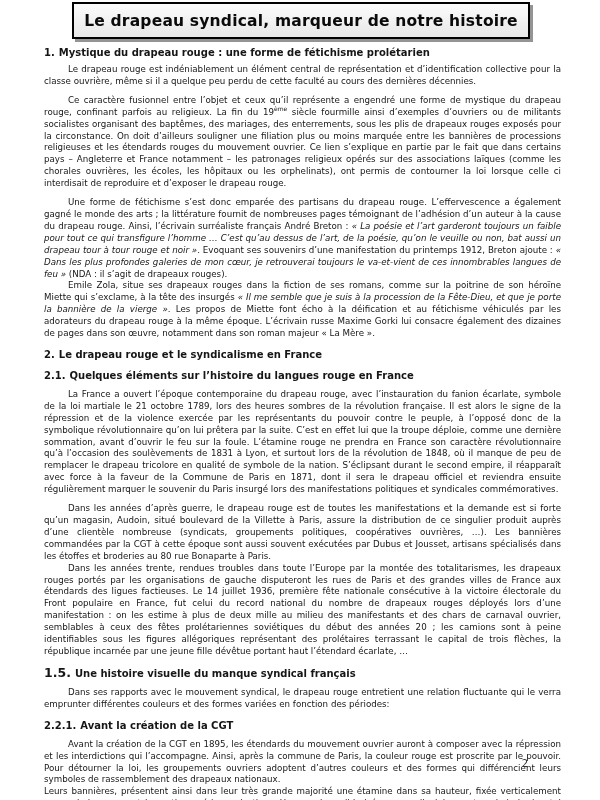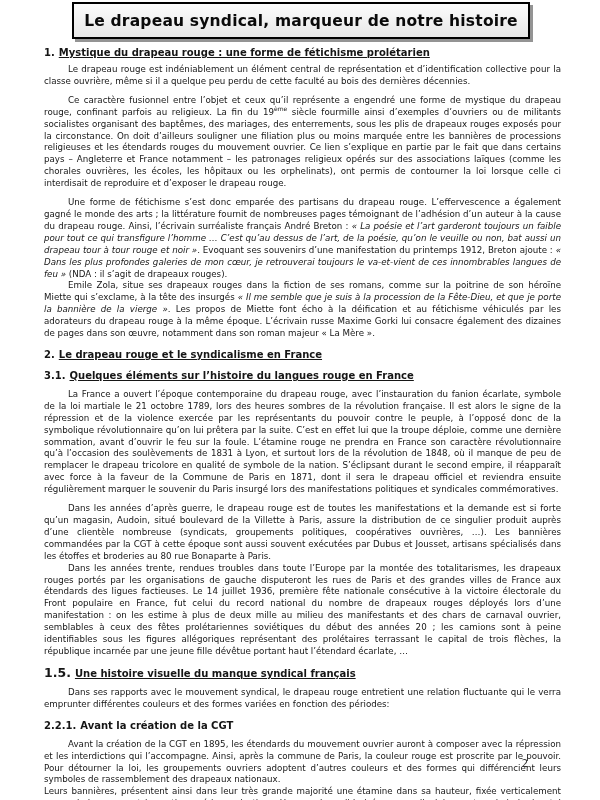--- a/index.html
+++ b/index.html
@@ -24,21 +24,21 @@
   }
   .content{
     position:absolute;left:44px;top:46px;width:517px;
     font-size:8.7px;line-height:11.9px;text-align:justify;
     -webkit-hyphens:auto;hyphens:auto;
   }
   .h{font-size:10px;font-weight:bold;text-align:left;margin:8px 0 5px 0;line-height:13px;}
   .h.first{margin-top:0;}
   .hnum{margin-right:4px;}
   .hnum-big{font-size:12.5px;margin-right:4px;}
-  .hu{text-decoration:underline;}
+  .hu{}
   .p{margin:7px 0 0 0;}
   .p.nogap{margin-top:0;}
   .indent{text-indent:24px;}
   .it{font-style:italic;}
   sup{font-size:6px;line-height:0;vertical-align:super;}
   .pagenum{
     position:absolute;top:758px;right:72px;
     font-size:10px;color:#333;
   }
 </style>
@@ -50,31 +50,31 @@
   <div class="title-box">
     <span class="t">Le drapeau syndical, marqueur de notre histoire</span>
   </div>
 
   <div class="content">
 
     <div class="h first">
       <span class="hnum">1.</span><span class="hu">Mystique du drapeau rouge : une forme de fétichisme prolétarien</span>
     </div>
 
-    <p class="p nogap indent">Le drapeau rouge est indéniablement un élément central de représentation et d’identification collective pour la classe ouvrière, même si il a quelque peu perdu de cette faculté au bois des dernières décennies.</p>
+    <p class="p nogap indent">Le drapeau rouge est indéniablement un élément central de représentation et d’identification collective pour la classe ouvrière, même si il a quelque peu perdu de cette faculté au cours des dernières décennies.</p>
     <p class="p indent"><span>Ce caractère fusionnel entre l’objet et ceux qu’il représente a engendré une forme de mystique du drapeau rouge, confinant parfois au religieux. La fin du 19</span><sup>ème</sup><span> siècle fourmille ainsi d’exemples d’ouvriers ou de militants socialistes organisant des baptêmes, des mariages, des enterrements, sous les plis de drapeaux rouges exposés pour la circonstance. On doit d’ailleurs souligner une filiation plus ou moins marquée entre les bannières de processions religieuses et les étendards rouges du mouvement ouvrier. Ce lien s’explique en partie par le fait que dans certains pays – Angleterre et France notamment – les patronages religieux opérés sur des associations laïques (comme les chorales ouvrières, les écoles, les hôpitaux ou les orphelinats), ont permis de contourner la loi lorsque celle ci interdisait de reproduire et d’exposer le drapeau rouge.</span></p>
     <p class="p indent"><span>Une forme de fétichisme s’est donc emparée des partisans du drapeau rouge. L’effervescence a également gagné le monde des arts ; la littérature fournit de nombreuses pages témoignant de l’adhésion d’un auteur à la cause du drapeau rouge. Ainsi, l’écrivain surréaliste français André Breton : </span><span class="it">« La poésie et l’art garderont toujours un faible pour tout ce qui transfigure l’homme … C’est qu’au dessus de l’art, de la poésie, qu’on le veuille ou non, bat aussi un drapeau tour à tour rouge et noir »</span><span>. Evoquant ses souvenirs d’une manifestation du printemps 1912, Breton ajoute : </span><span class="it">« Dans les plus profondes galeries de mon cœur, je retrouverai toujours le va-et-vient de ces innombrables langues de feu »</span><span> (NDA : il s’agit de drapeaux rouges).</span></p>
     <p class="p nogap indent"><span>Emile Zola, situe ses drapeaux rouges dans la fiction de ses romans, comme sur la poitrine de son héroïne Miette qui s’exclame, à la tête des insurgés </span><span class="it">« Il me semble que je suis à la procession de la Fête-Dieu, et que je porte la bannière de la vierge »</span><span>. Les propos de Miette font écho à la déification et au fétichisme véhiculés par les adorateurs du drapeau rouge à la même époque. L’écrivain russe Maxime Gorki lui consacre également des dizaines de pages dans son œuvre, notamment dans son roman majeur « La Mère ».</span></p>
 
     <div class="h">
       <span class="hnum">2.</span><span class="hu">Le drapeau rouge et le syndicalisme en France</span>
     </div>
 
     <div class="h">
-      <span class="hnum">3.1.</span><span class="hu">Quelques éléments sur l’histoire du langues rouge en France</span>
+      <span class="hnum">2.1.</span><span class="hu">Quelques éléments sur l’histoire du langues rouge en France</span>
     </div>
 
     <p class="p indent">La France a ouvert l’époque contemporaine du drapeau rouge, avec l’instauration du fanion écarlate, symbole de la loi martiale le 21 octobre 1789, lors des heures sombres de la révolution française. Il est alors le signe de la répression et de la violence exercée par les représentants du pouvoir contre le peuple, à l’opposé donc de la symbolique révolutionnaire qu’on lui prêtera par la suite. C’est en effet lui que la troupe déploie, comme une dernière sommation, avant d’ouvrir le feu sur la foule. L’étamine rouge ne prendra en France son caractère révolutionnaire qu’à l’occasion des soulèvements de 1831 à Lyon, et surtout lors de la révolution de 1848, où il manque de peu de remplacer le drapeau tricolore en qualité de symbole de la nation. S’éclipsant durant le second empire, il réapparaît avec force à la faveur de la Commune de Paris en 1871, dont il sera le drapeau officiel et reviendra ensuite régulièrement marquer le souvenir du Paris insurgé lors des manifestations politiques et syndicales commémoratives.</p>
     <p class="p indent">Dans les années d’après guerre, le drapeau rouge est de toutes les manifestations et la demande est si forte qu’un magasin, Audoin, situé boulevard de la Villette à Paris, assure la distribution de ce singulier produit auprès d’une clientèle nombreuse (syndicats, groupements politiques, coopératives ouvrières, …). Les bannières commandées par la CGT à cette époque sont aussi souvent exécutées par Dubus et Jousset, artisans spécialisés dans les étoffes et broderies au 80 rue Bonaparte à Paris.</p>
     <p class="p nogap indent">Dans les années trente, rendues troubles dans toute l’Europe par la montée des totalitarismes, les drapeaux rouges portés par les organisations de gauche disputeront les rues de Paris et des grandes villes de France aux étendards des ligues factieuses. Le 14 juillet 1936, première fête nationale consécutive à la victoire électorale du Front populaire en France, fut celui du record national du nombre de drapeaux rouges déployés lors d’une manifestation : on les estime à plus de deux mille au milieu des manifestants et des chars de carnaval ouvrier, semblables à ceux des fêtes prolétariennes soviétiques du début des années 20 ; les camions sont à peine identifiables sous les figures allégoriques représentant des prolétaires terrassant le capital de trois flèches, la république incarnée par une jeune fille dévêtue portant haut l’étendard écarlate, …</p>
 
     <div class="h">
       <span class="hnum-big">1.5.</span><span class="hu">Une histoire visuelle du manque syndical français</span>
     </div>
 

